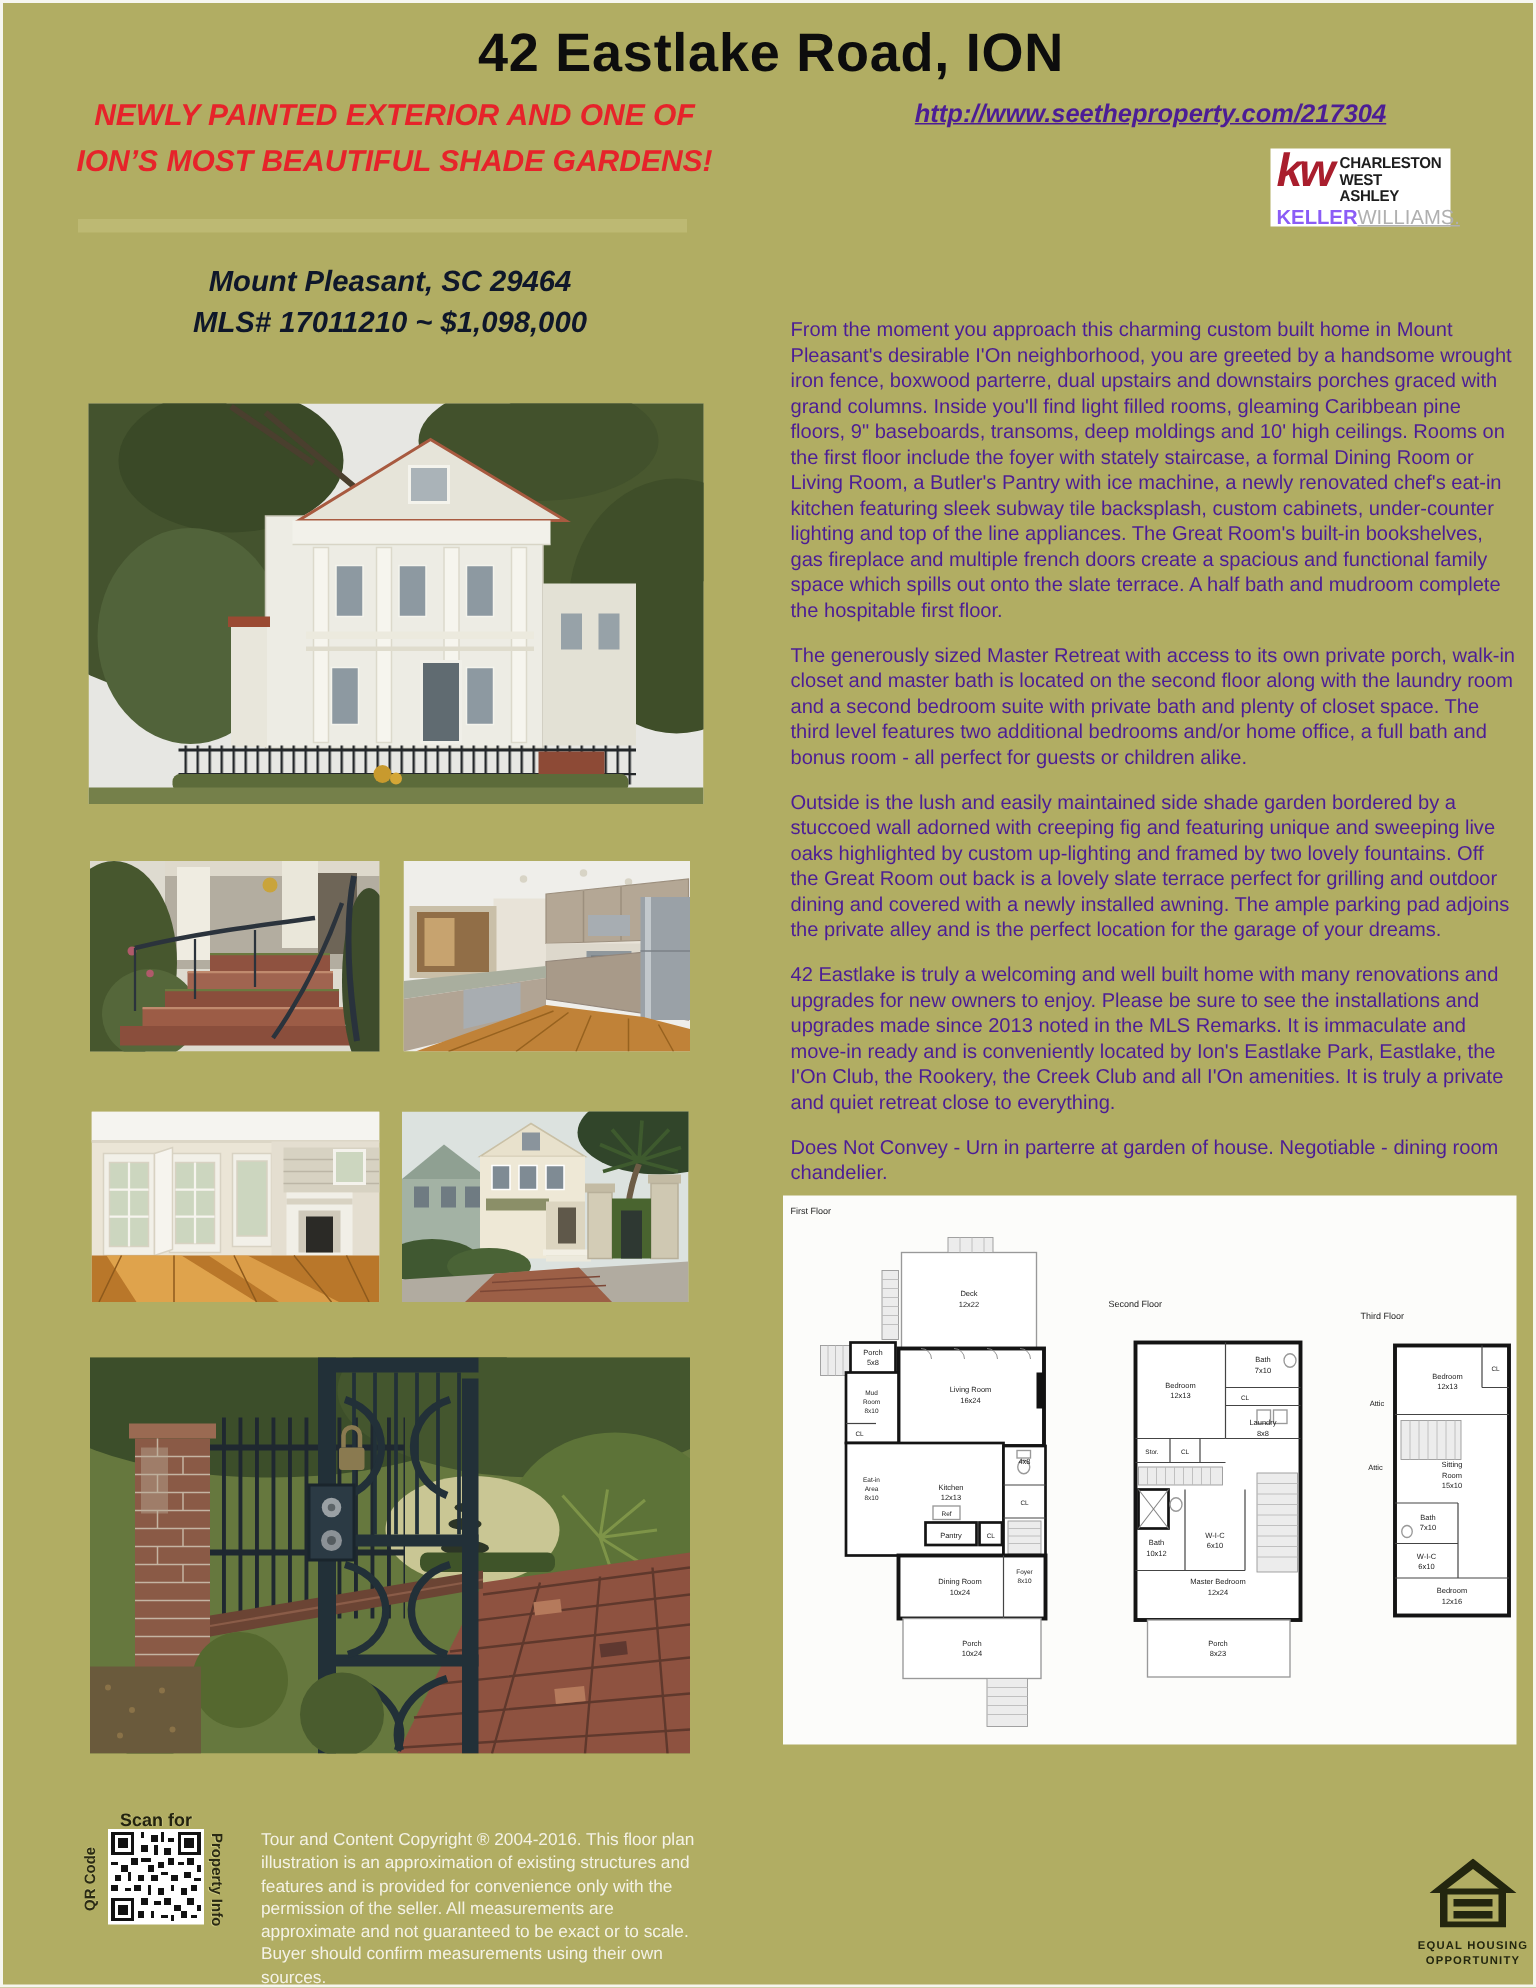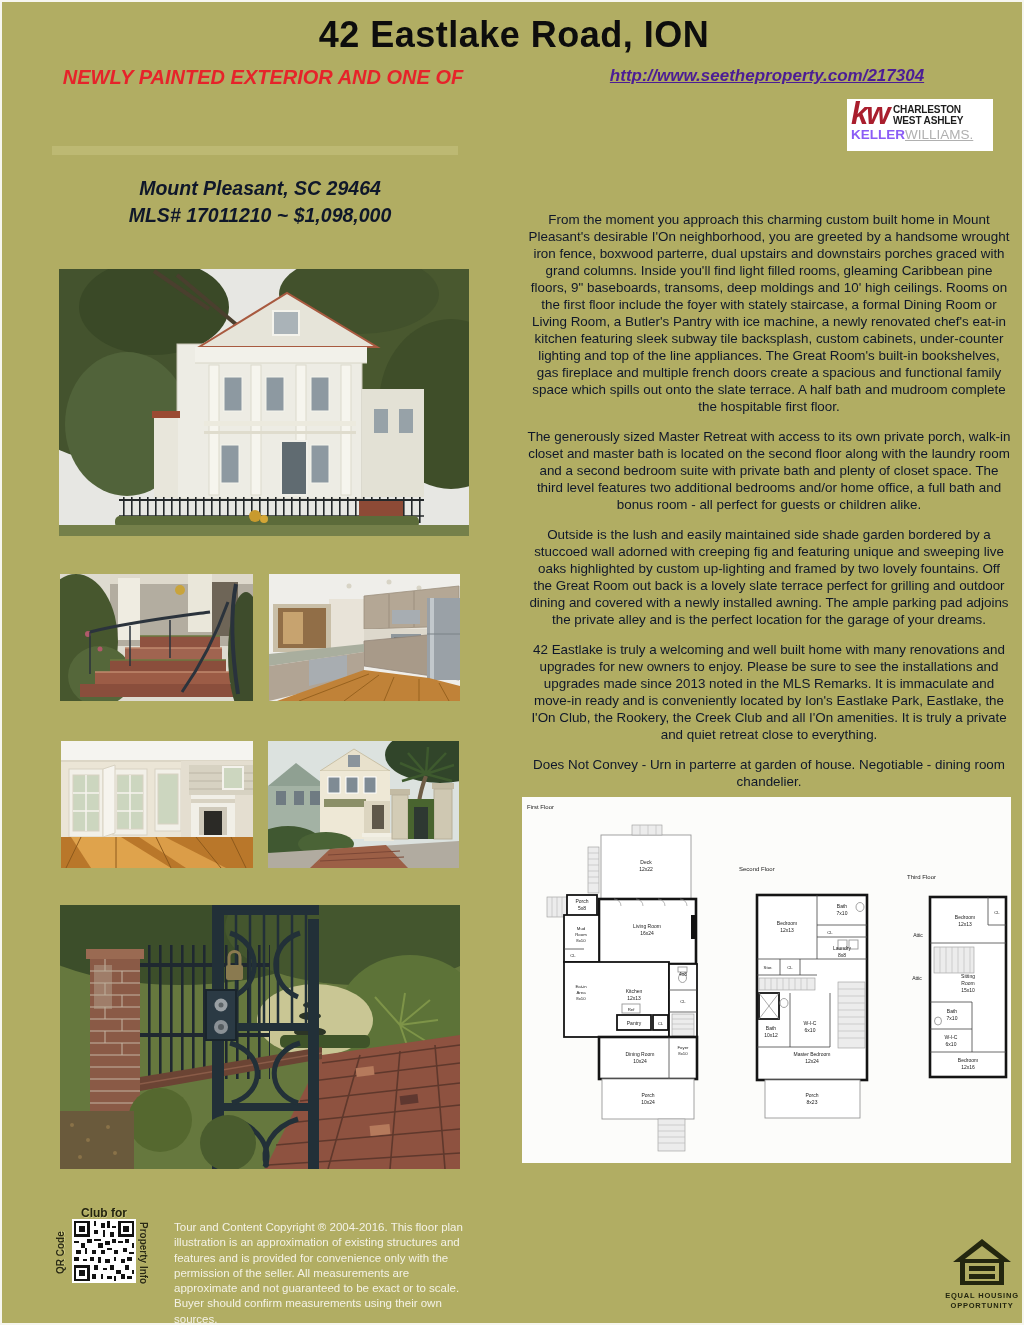--- a/index.html
+++ b/index.html
@@ -7,31 +7,31 @@
   .page{position:absolute;inset:0;background:#b1ad63;border:2px solid #f6f6f0;box-sizing:border-box;overflow:hidden;}
   .abs{position:absolute;}
 
   .title{left:0;top:12px;width:1024px;text-align:center;font-size:36px;font-weight:bold;color:#0d0d0d;letter-spacing:0.5px;}
   .headline{left:25px;top:60px;width:472px;text-align:center;font-size:20px;font-weight:bold;font-style:italic;color:#e6232a;line-height:1.55;}
   .url{left:555px;top:64px;width:420px;text-align:center;font-size:17px;font-weight:bold;font-style:italic;color:#111;}
   .url a{color:#4c1d95;text-decoration:underline;cursor:pointer;}
   .agent{left:525px;top:100px;color:#111;}
   .agent .name{font-size:16.5px;font-weight:bold;}
   .agent .line{font-size:13px;margin-top:3px;}
-  .kwbox{left:845px;top:97px;width:146px;height:52px;background:#ffffff;padding:2px 4px;box-sizing:border-box;}
+  .kwbox{left:845px;top:97px;width:120px;height:52px;background:#ffffff;padding:2px 4px;box-sizing:border-box;}
   .kwrow{display:flex;align-items:flex-start;}
   .kwmono{font-size:31px;font-weight:bold;color:#a91e2d;line-height:0.85;letter-spacing:-2px;font-style:italic;}
   .kwoffice{margin-left:5px;font-size:10.5px;font-weight:bold;color:#1d1d1d;line-height:1.05;letter-spacing:-0.2px;margin-top:3px;transform:scaleX(0.96);transform-origin:left;}
   .kwbrand{font-size:13.5px;font-weight:bold;letter-spacing:0;line-height:1;margin-top:1px;}
   .kwbrand .b1{color:#8b5cf6;}
   .kwbrand .b2{color:#b0b0b0;font-weight:normal;text-decoration:underline;}
   .band{left:50px;top:144px;width:406px;height:9px;background:#bdb973;}
   .locblock{left:58px;top:173px;width:400px;text-align:center;font-size:19.5px;font-weight:bold;font-style:italic;color:#0f172a;line-height:1.38;}
 
-  .desc{left:525px;top:209px;width:484px;color:#0f172a;font-size:13.4px;line-height:1.27;text-align:center;}
+  .desc{left:525px;top:209px;width:484px;color:#4c1d95;font-size:13.4px;line-height:1.27;}
   .desc p{margin:0 0 13px 0;}
 
   .photo{position:absolute;display:block;}
   .fpbox{left:520px;top:795px;width:489px;height:366px;background:#fcfcfa;}
 
   .fpt{font-family:"Liberation Sans",sans-serif;font-size:5px;fill:#222;text-anchor:middle;}
   .fpt-sm{font-size:4.3px;}
   .fpt-title{font-size:6px;text-anchor:start;fill:#222;}
   .fp-outer{fill:#fff;stroke:#141414;stroke-width:2.6;}
   .fp-wall2{fill:#fff;stroke:#141414;stroke-width:1.8;}
@@ -53,20 +53,21 @@
 </style>
 </head>
 <body>
 
 <div class="page">
 
   <div class="abs title">42 Eastlake Road, ION</div>
 
   <div class="abs headline">
     <div>NEWLY PAINTED EXTERIOR AND ONE OF</div>
+    <div>ION’S MOST BEAUTIFUL SHADE GARDENS!</div>
   </div>
 
   <div class="abs url">
     <a>http://www.seetheproperty.com/217304</a>
   </div>
 
 
   <div class="abs kwbox">
     <div class="kwrow">
       <span class="kwmono">kw</span>
@@ -466,21 +467,21 @@
         <text class="fpt" x="430" y="216">Bath</text>
         <text class="fpt" x="430" y="223">7x10</text>
         <text class="fpt" x="429" y="242">W-I-C</text>
         <text class="fpt" x="429" y="249">6x10</text>
         <text class="fpt" x="446" y="265">Bedroom</text>
         <text class="fpt" x="446" y="272">12x16</text>
       </g>
     </svg>
   </div>
 
-  <div class="abs qr-top">Club for</div>
+  <div class="abs qr-top">Scan for</div>
   <div class="abs qr-side qr-left">QR Code</div>
   <div class="abs qr-side qr-right">Property Info</div>
 
   <svg class="abs qrcode" width="64" height="64" viewBox="0 0 29 29" style="shape-rendering:crispEdges;">
     <rect width="29" height="29" fill="#fff"></rect>
     <g fill="#111">
       <rect x="1" y="1" width="7" height="7"></rect>
         <rect x="21" y="1" width="7" height="7"></rect>
         <rect x="1" y="21" width="7" height="7"></rect>
     </g>

